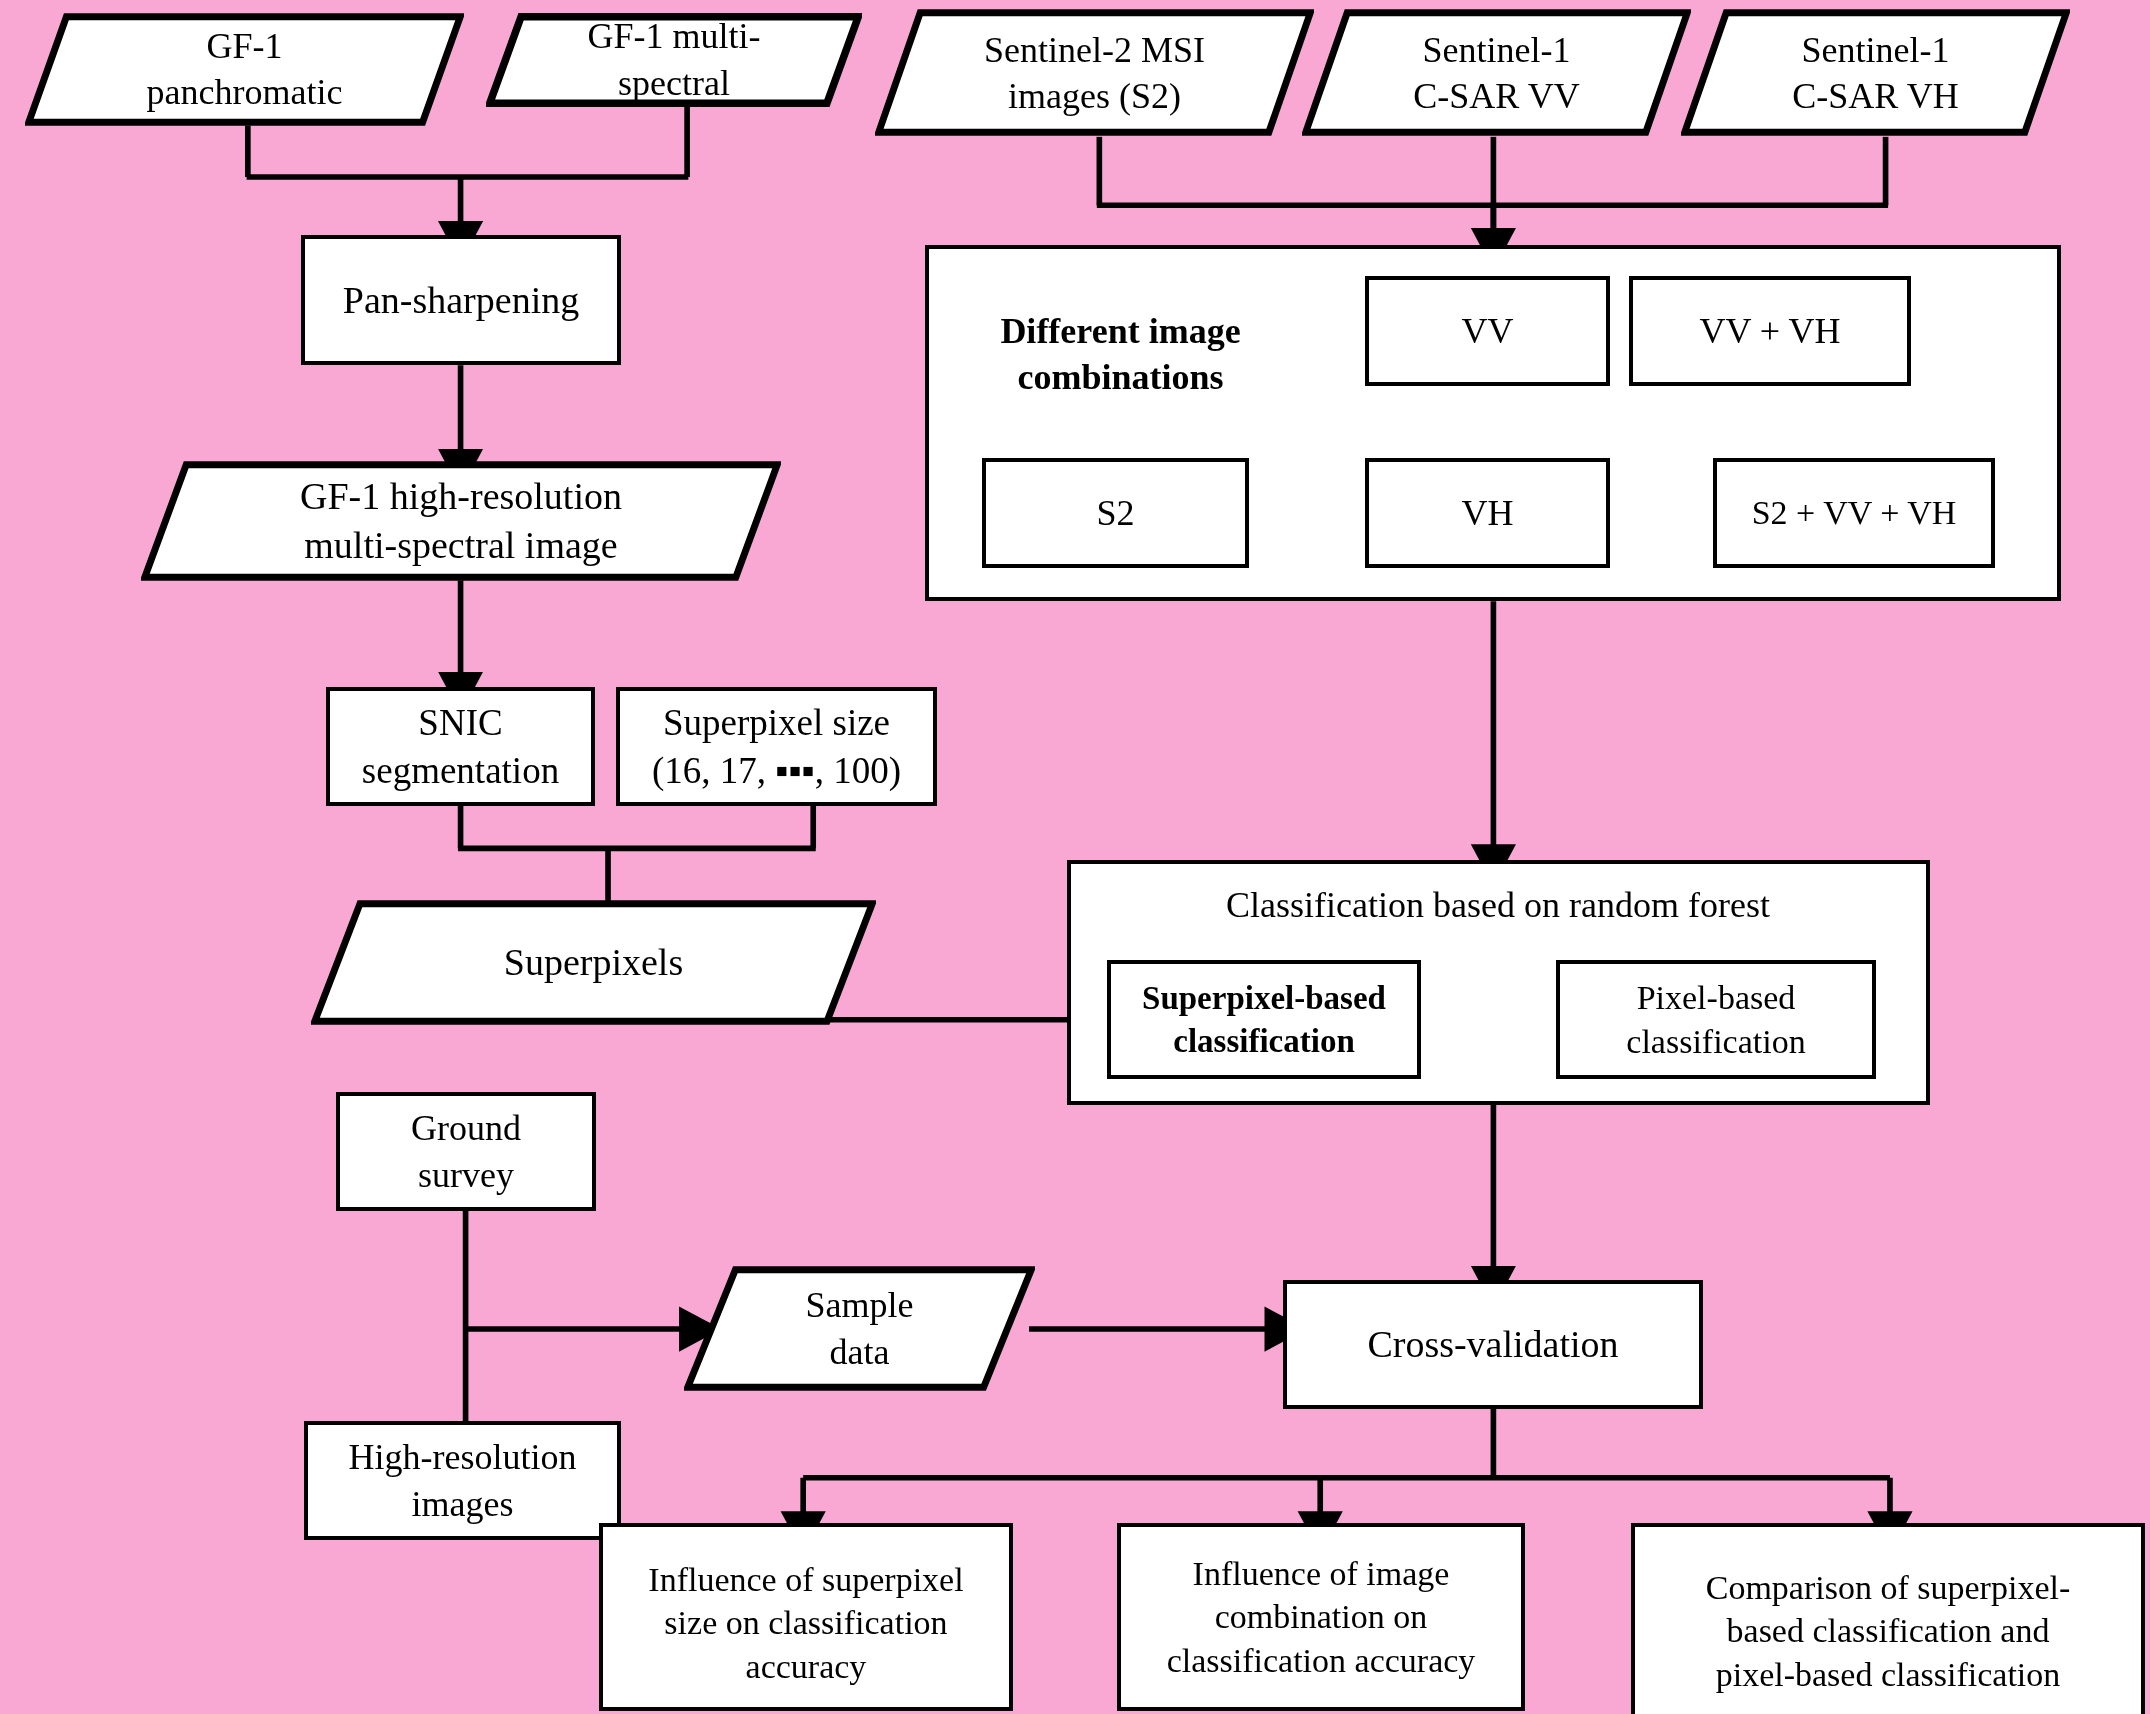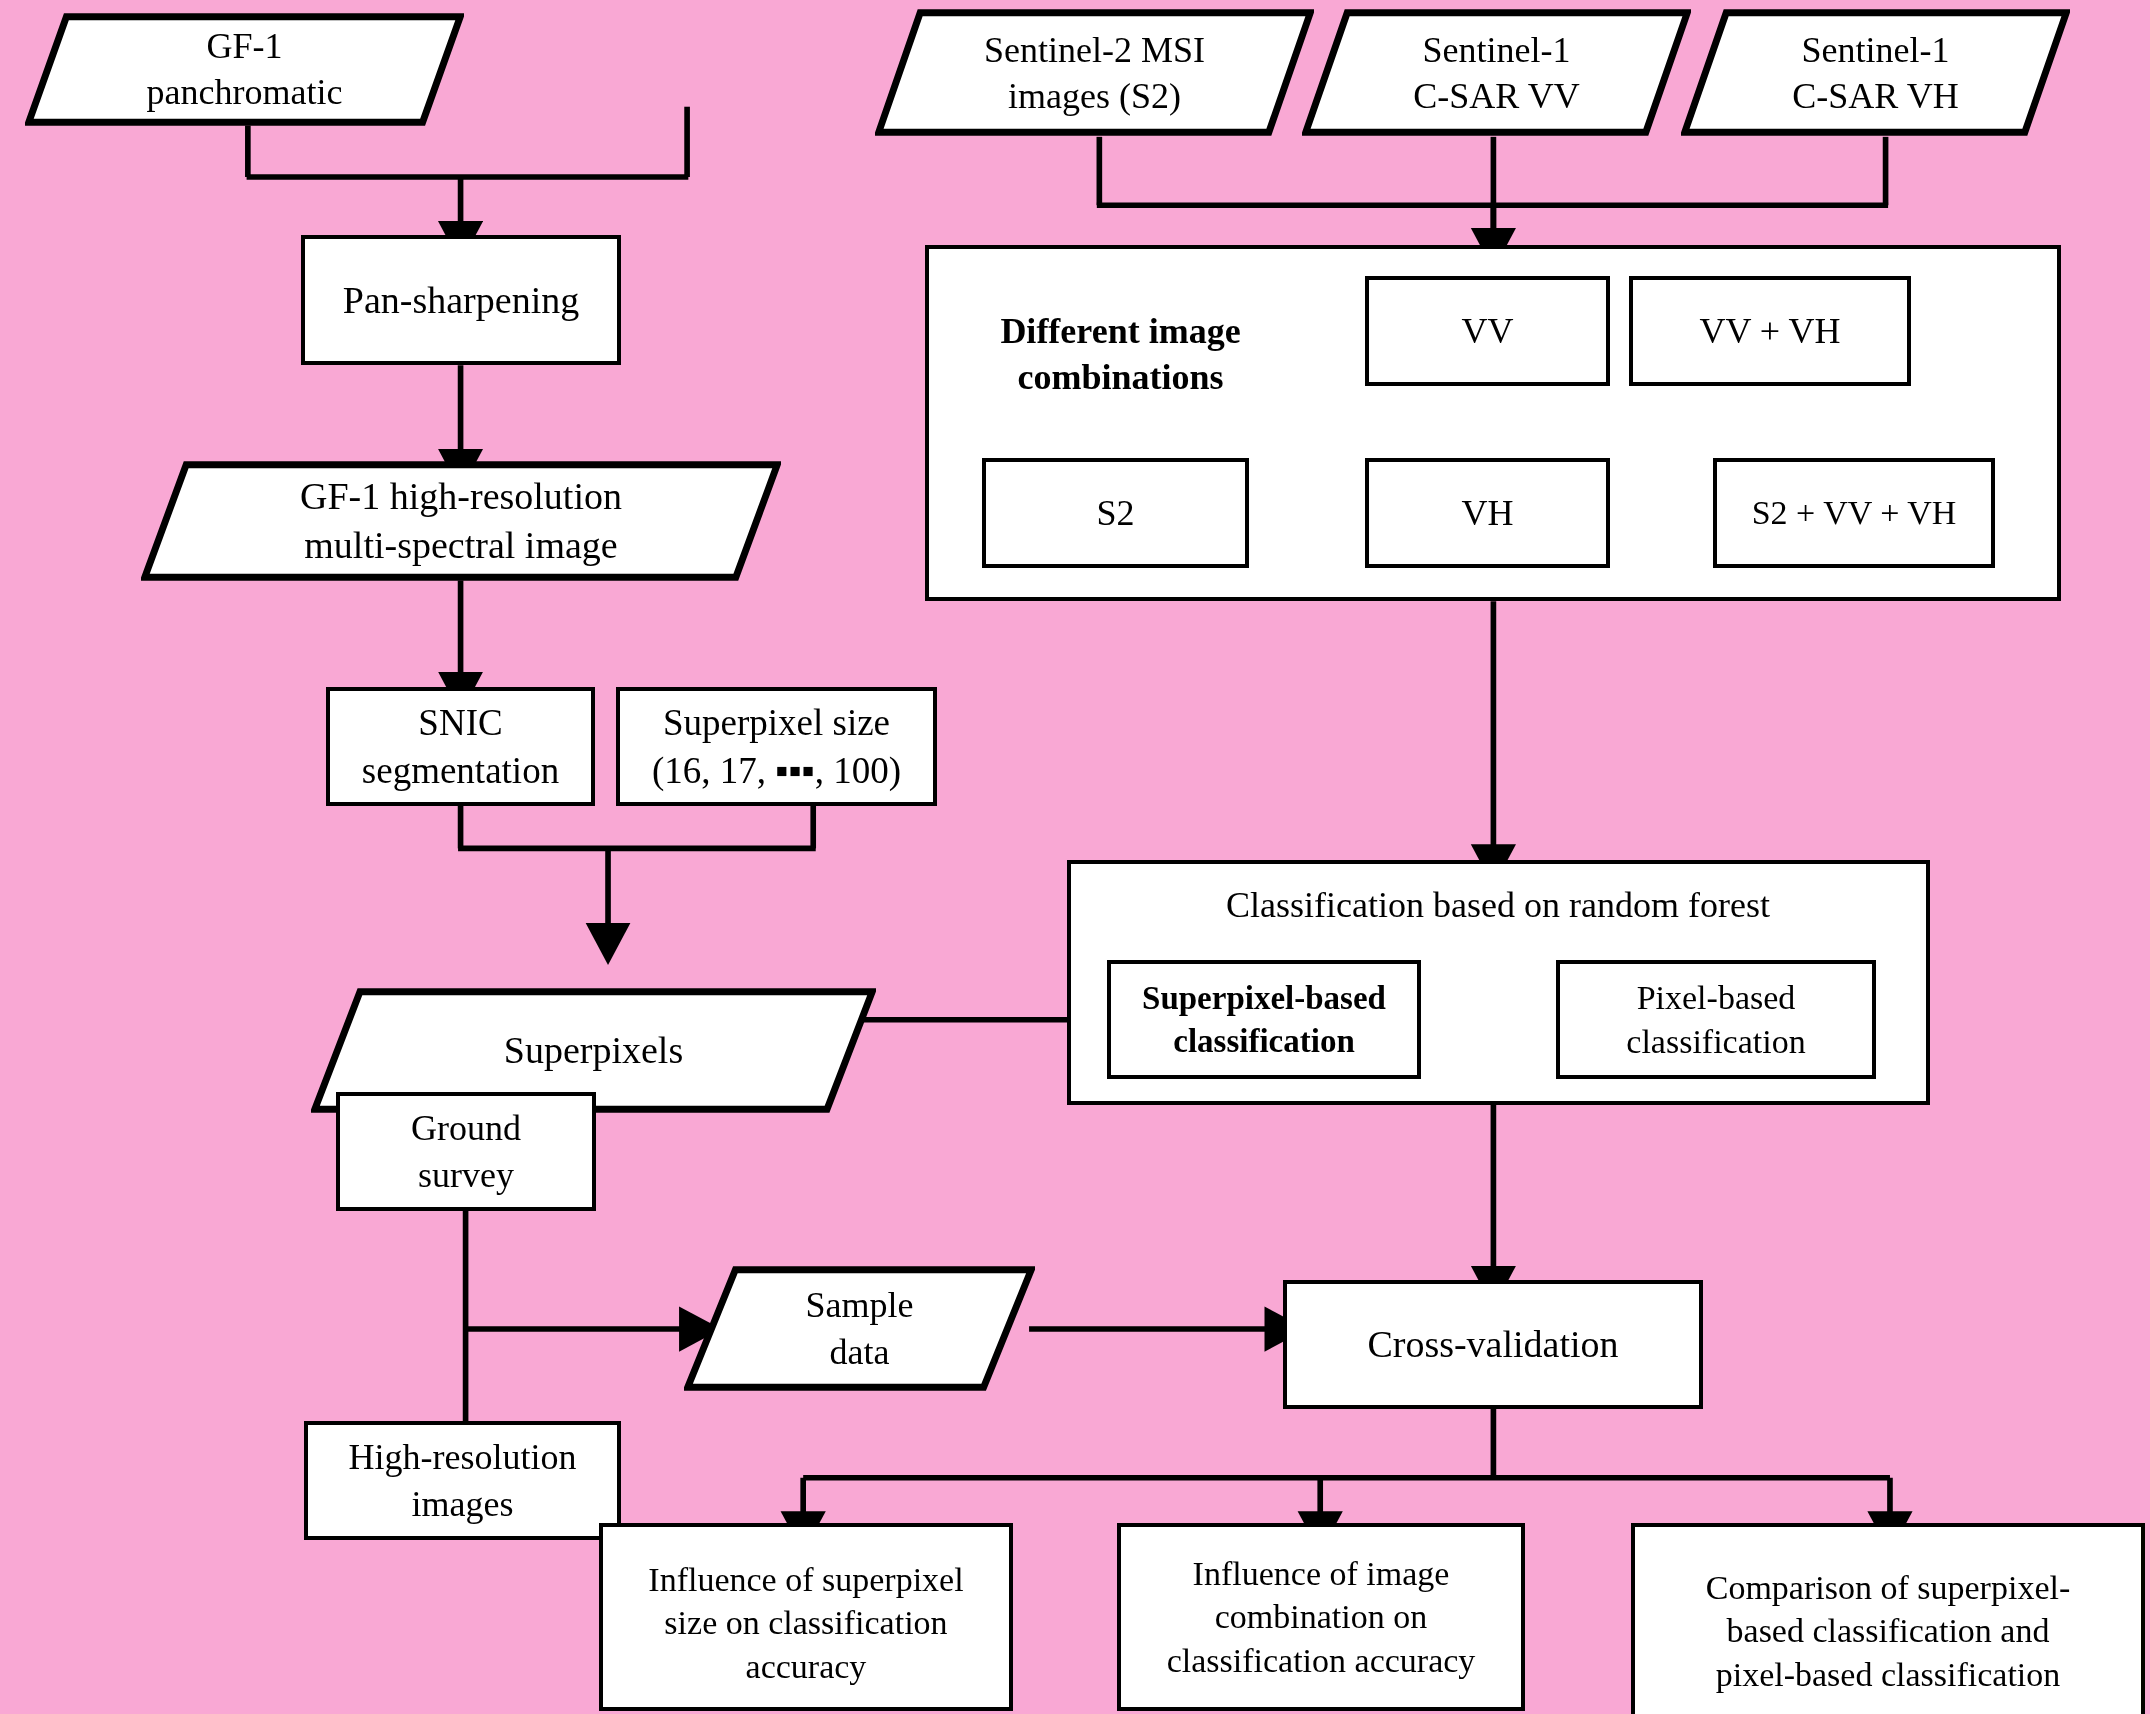--- a/index.html
+++ b/index.html
@@ -135,20 +135,29 @@
   <div class="para-wrap" style="left:25px; top:12.5px; width:439px; height:113px;">
     <svg class="para-shape" viewBox="0 0 700 180" preserveAspectRatio="none">
       <polygon points="66,6 694,6 634,174 6,174" fill="#fff" stroke="#000" stroke-width="11"></polygon>
     </svg>
     <div class="para-label">
       <div class="lbl f-58" style="white-space:pre-line;">GF-1
 panchromatic</div>
     </div>
   </div>
 
+  <div class="para-wrap" style="left:486px; top:12.5px; width:376px; height:94px;">
+    <svg class="para-shape" viewBox="0 0 600 150" preserveAspectRatio="none">
+      <polygon points="56,6 594,6 544,144 6,144" fill="#fff" stroke="#000" stroke-width="12"></polygon>
+    </svg>
+    <div class="para-label">
+      <div class="lbl f-58" style="white-space:pre-line;">GF-1 multi-
+spectral</div>
+    </div>
+  </div>
 
   <div class="para-wrap" style="left:875px; top:9.4px; width:439px; height:127px;">
     <svg class="para-shape" viewBox="0 0 700 203" preserveAspectRatio="none">
       <polygon points="72,6 694,6 628,197 6,197" fill="#fff" stroke="#000" stroke-width="11"></polygon>
     </svg>
     <div class="para-label">
       <div class="lbl f-58" style="white-space:pre-line;">Sentinel-2 MSI
 images (S2)</div>
     </div>
   </div>
@@ -217,21 +226,21 @@
   <div class="node rect" style="left:326px; top:687px; width:269px; height:119px;">
     <div class="lbl f-56" style="white-space:pre-line;">SNIC
 segmentation</div>
   </div>
 
   <div class="node rect" style="left:616px; top:687px; width:321px; height:119px;">
     <div class="lbl f-56" style="white-space:pre-line;">Superpixel size
 (16, 17, ▪▪▪, 100)</div>
   </div>
 
-  <div class="para-wrap" style="left:311px; top:988px; width:565px; height:125px;">
+  <div class="para-wrap" style="left:311px; top:900px; width:565px; height:125px;">
     <svg class="para-shape" viewBox="0 0 900 200" preserveAspectRatio="none">
       <polygon points="78,6 894,6 822,194 6,194" fill="#fff" stroke="#000" stroke-width="11"></polygon>
     </svg>
     <div class="para-label">
       <div class="lbl f-60">Superpixels</div>
     </div>
   </div>
 
   <div class="group-box" style="left:1067px; top:860px; width:863px; height:245px;"></div>
 

